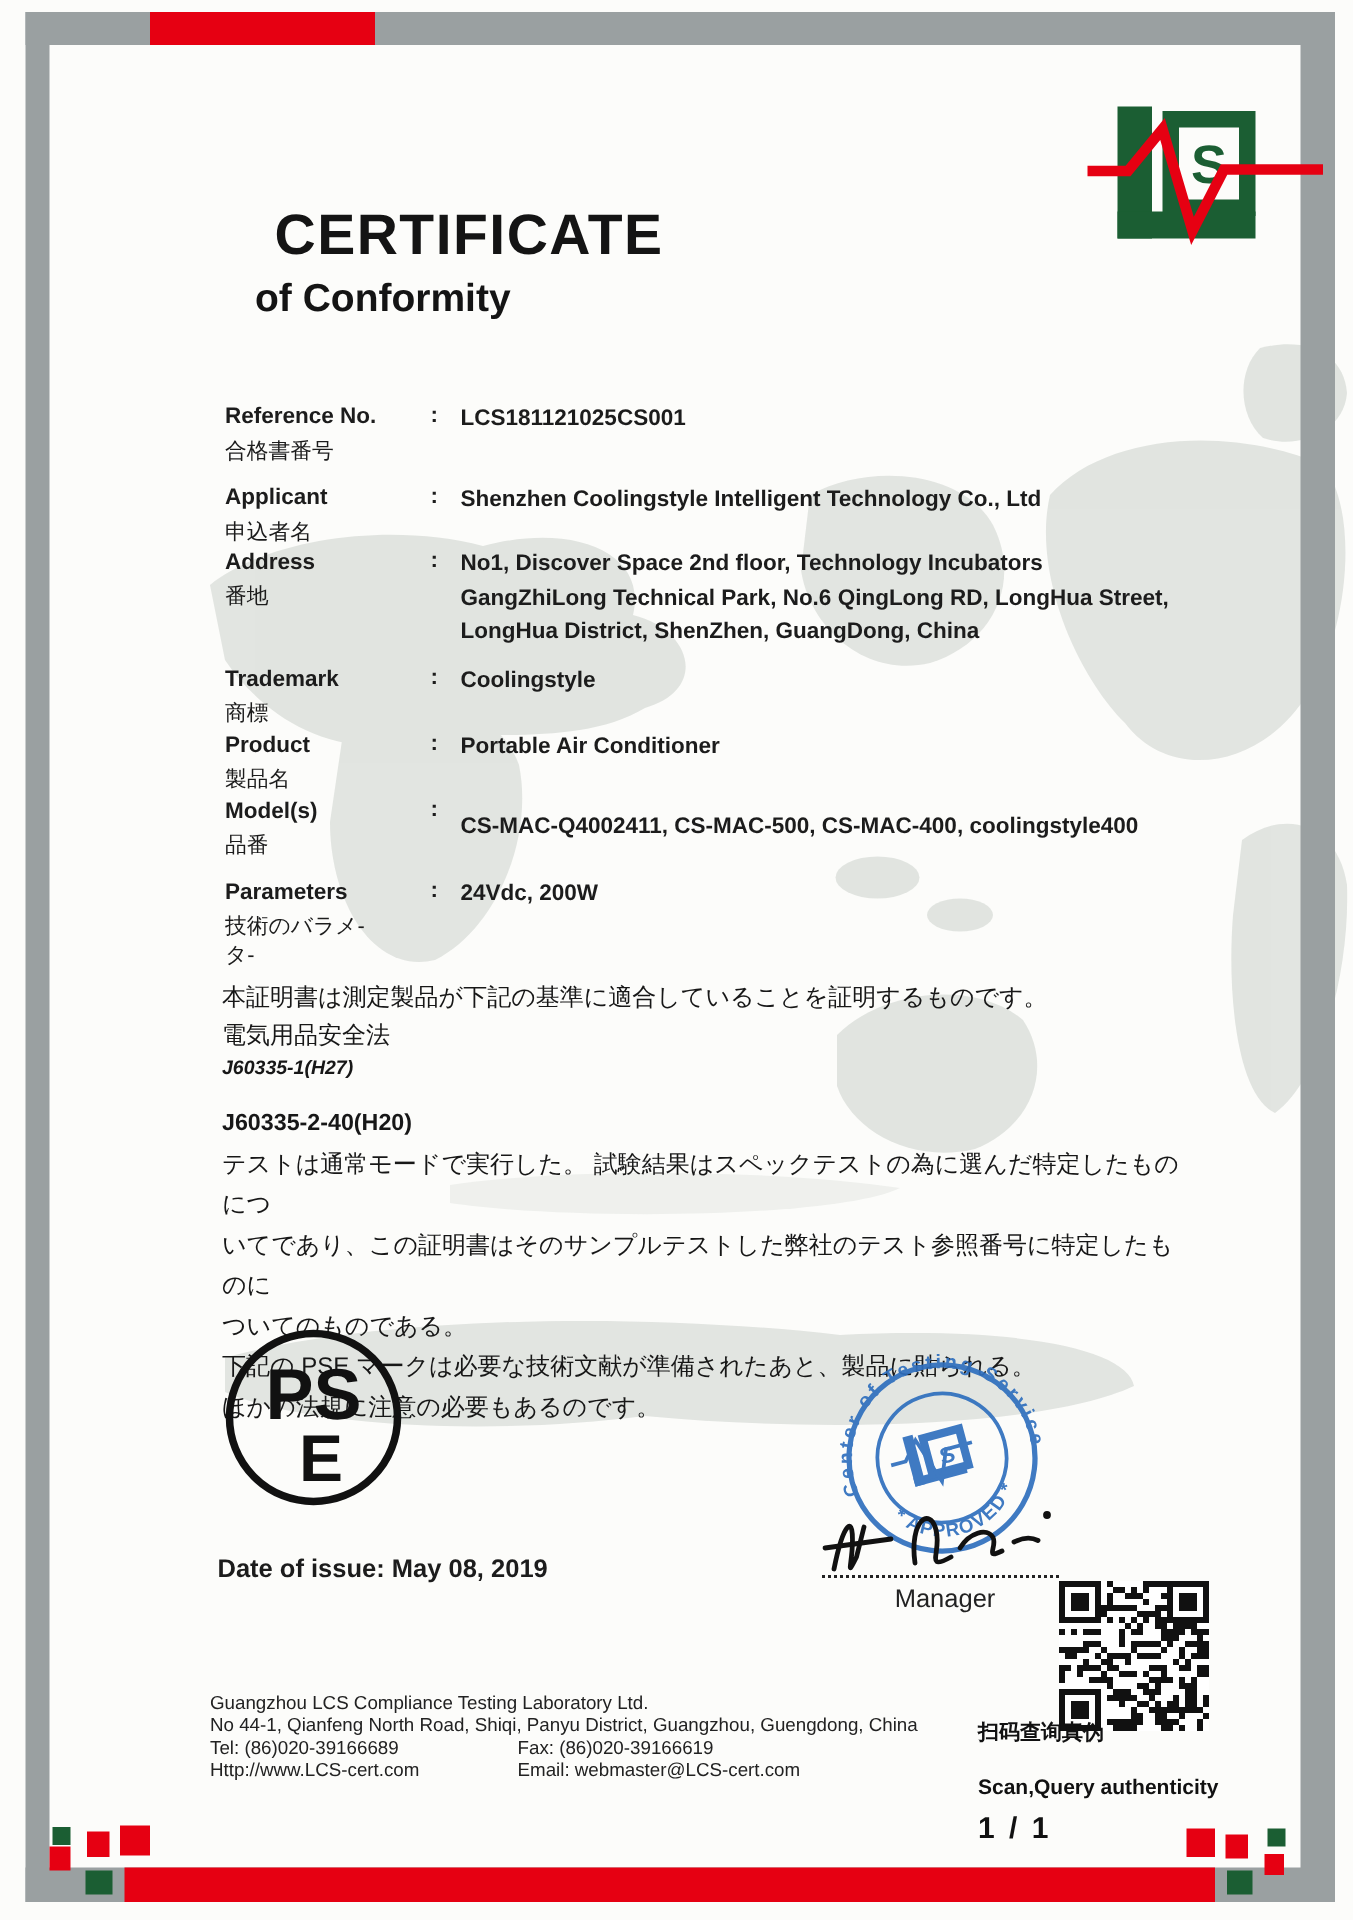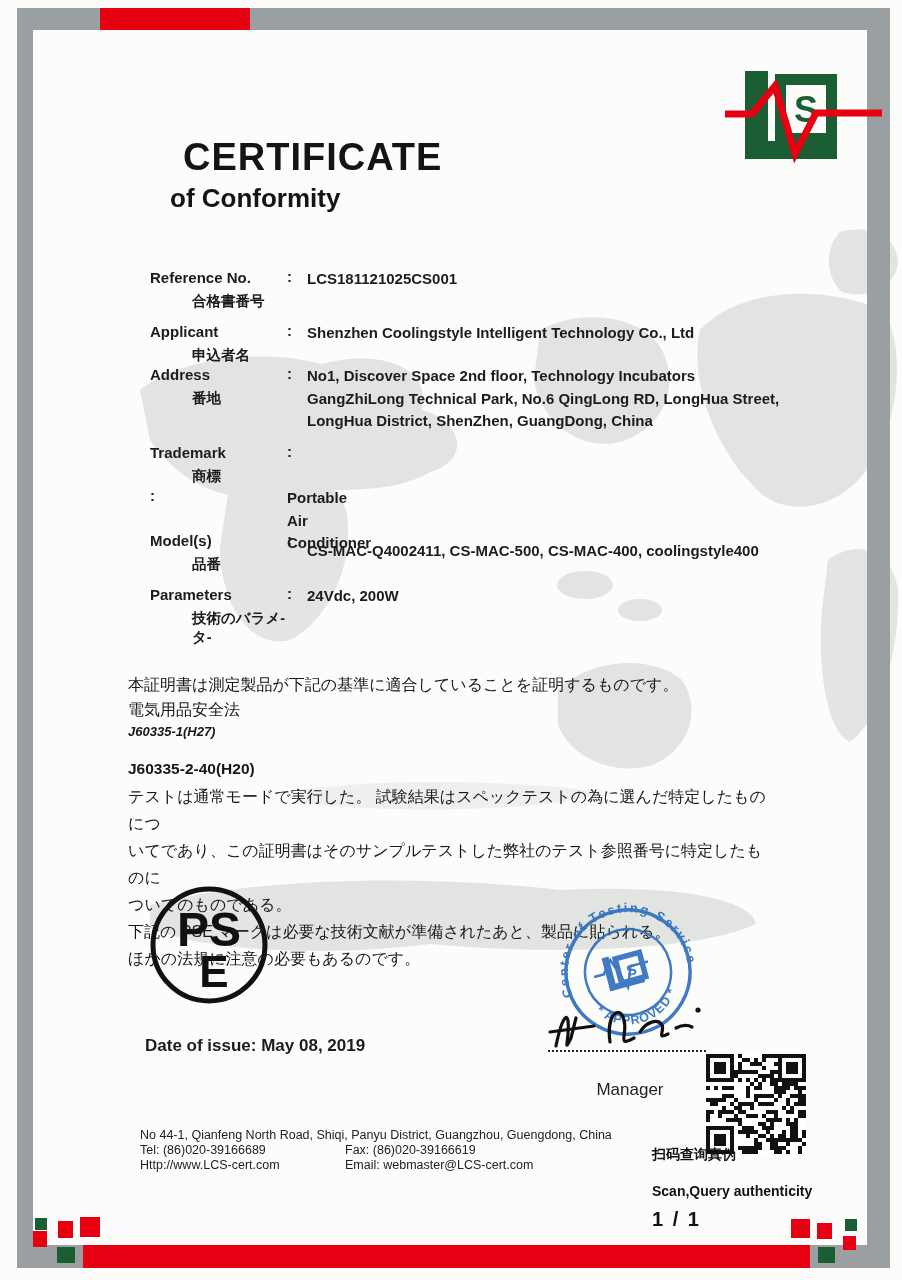--- a/index.html
+++ b/index.html
@@ -15,34 +15,34 @@
   .sq{position:absolute;}
   
   .map{position:absolute;left:0;top:0;width:902px;height:1280px;}
   
   .title{position:absolute;left:168px;top:136px;font-size:38px;font-weight:bold;letter-spacing:1px;color:#141414;margin-left:15px;}
   .subtitle{position:absolute;left:170px;top:183px;font-size:26px;font-weight:bold;color:#141414;}
   .logo{position:absolute;left:700px;top:56px;}
   
   .row{position:absolute;left:150px;width:640px;display:grid;grid-template-columns:137px 20px 1fr;}
   .lbl{font-weight:bold;font-size:15px;line-height:1.3;}
-  .jp{font-weight:bold;font-size:14.5px;margin-top:4px;white-space:pre-line;line-height:1.35;margin-left:42px;}
+  .jp{font-weight:normal;font-size:14.5px;margin-top:4px;white-space:pre-line;line-height:1.35;}
   .colon{font-weight:bold;font-size:15px;}
   .val{font-weight:bold;font-size:15px;line-height:1.5;white-space:pre-line;}
   
-  .txt{position:absolute;left:128px;font-size:16px;color:#171717;margin-top:20px;}
+  .txt{position:absolute;left:148px;font-size:16px;color:#171717;}
   .bold{font-weight:bold;}
   .notes{width:650px;line-height:27px;white-space:pre-line;}
   
   .pse{position:absolute;left:148px;top:884px;}
   .date{position:absolute;left:145px;top:1036px;font-size:17px;font-weight:bold;}
   .stamp{position:absolute;left:542px;top:886px;opacity:.92;}
   .sig{position:absolute;left:548px;top:998px;}
   .sigline{position:absolute;left:548px;top:1050px;width:158px;border-bottom:2px dotted #222;}
-  .manager{position:absolute;left:560px;top:1056px;width:140px;text-align:center;font-size:17px;color:#222;margin-top:24px;}
+  .manager{position:absolute;left:560px;top:1056px;width:140px;text-align:center;font-size:17px;color:#222;}
   
   .footer{position:absolute;left:140px;top:1128px;font-size:12.5px;line-height:15px;color:#222;}
   .cols{display:flex;}
   .c1{width:205px;}
   
   .qr{position:absolute;left:706px;top:1054px;}
   .qrcap{position:absolute;left:652px;top:1146px;width:208px;text-align:left;color:#111;}
   .qrcap .cn{font-size:14px;font-weight:bold;}
   .qrcap .en{font-size:14px;font-weight:bold;margin-top:19px;}
   .qrcap .pg{font-size:20px;font-weight:bold;margin-top:9px;letter-spacing:2px;}
@@ -123,22 +123,27 @@
     <div class="val">No1, Discover Space 2nd floor, Technology Incubators
 GangZhiLong Technical Park, No.6 QingLong RD, LongHua Street,
 LongHua District, ShenZhen, GuangDong, China</div>
   </div>
   <div class="row" style="top:443px;">
     <div>
         <div class="lbl">Trademark</div>
          <div class="jp">商標</div>
       </div>
     <div class="colon">:</div>
+    <div class="val">Coolingstyle</div>
   </div>
   <div class="row" style="top:487px;">
+    <div>
+        <div class="lbl">Product</div>
+         <div class="jp">製品名</div>
+      </div>
     <div class="colon">:</div>
     <div class="val">Portable Air Conditioner</div>
   </div>
   <div class="row" style="top:531px;">
     <div>
         <div class="lbl">Model(s)</div>
          <div class="jp">品番</div>
       </div>
     <div class="colon">:</div>
     <div class="val" style="padding-top:9px;">CS-MAC-Q4002411, CS-MAC-500, CS-MAC-400, coolingstyle400</div>
@@ -201,20 +206,21 @@
       <path d="M128,30 C134,27 140,27 144,29"></path>
     </g>
     <circle cx="150" cy="12" r="2.6" fill="#111"></circle>
   </svg>
   <div class="sigline"></div>
   <div class="manager">Manager</div>
 
   <div class="date">Date of issue: May 08, 2019</div>
 
   <div class="footer">
+    <div>Guangzhou LCS Compliance Testing Laboratory Ltd.</div>
     <div>No 44-1, Qianfeng North Road, Shiqi, Panyu District, Guangzhou, Guengdong, China</div>
     <div class="cols">
       <div class="c1">Tel: (86)020-39166689</div>
       <div>Fax: (86)020-39166619</div>
     </div>
     <div class="cols">
       <div class="c1">Http://www.LCS-cert.com</div>
       <div>Email: webmaster@LCS-cert.com</div>
     </div>
   </div>

